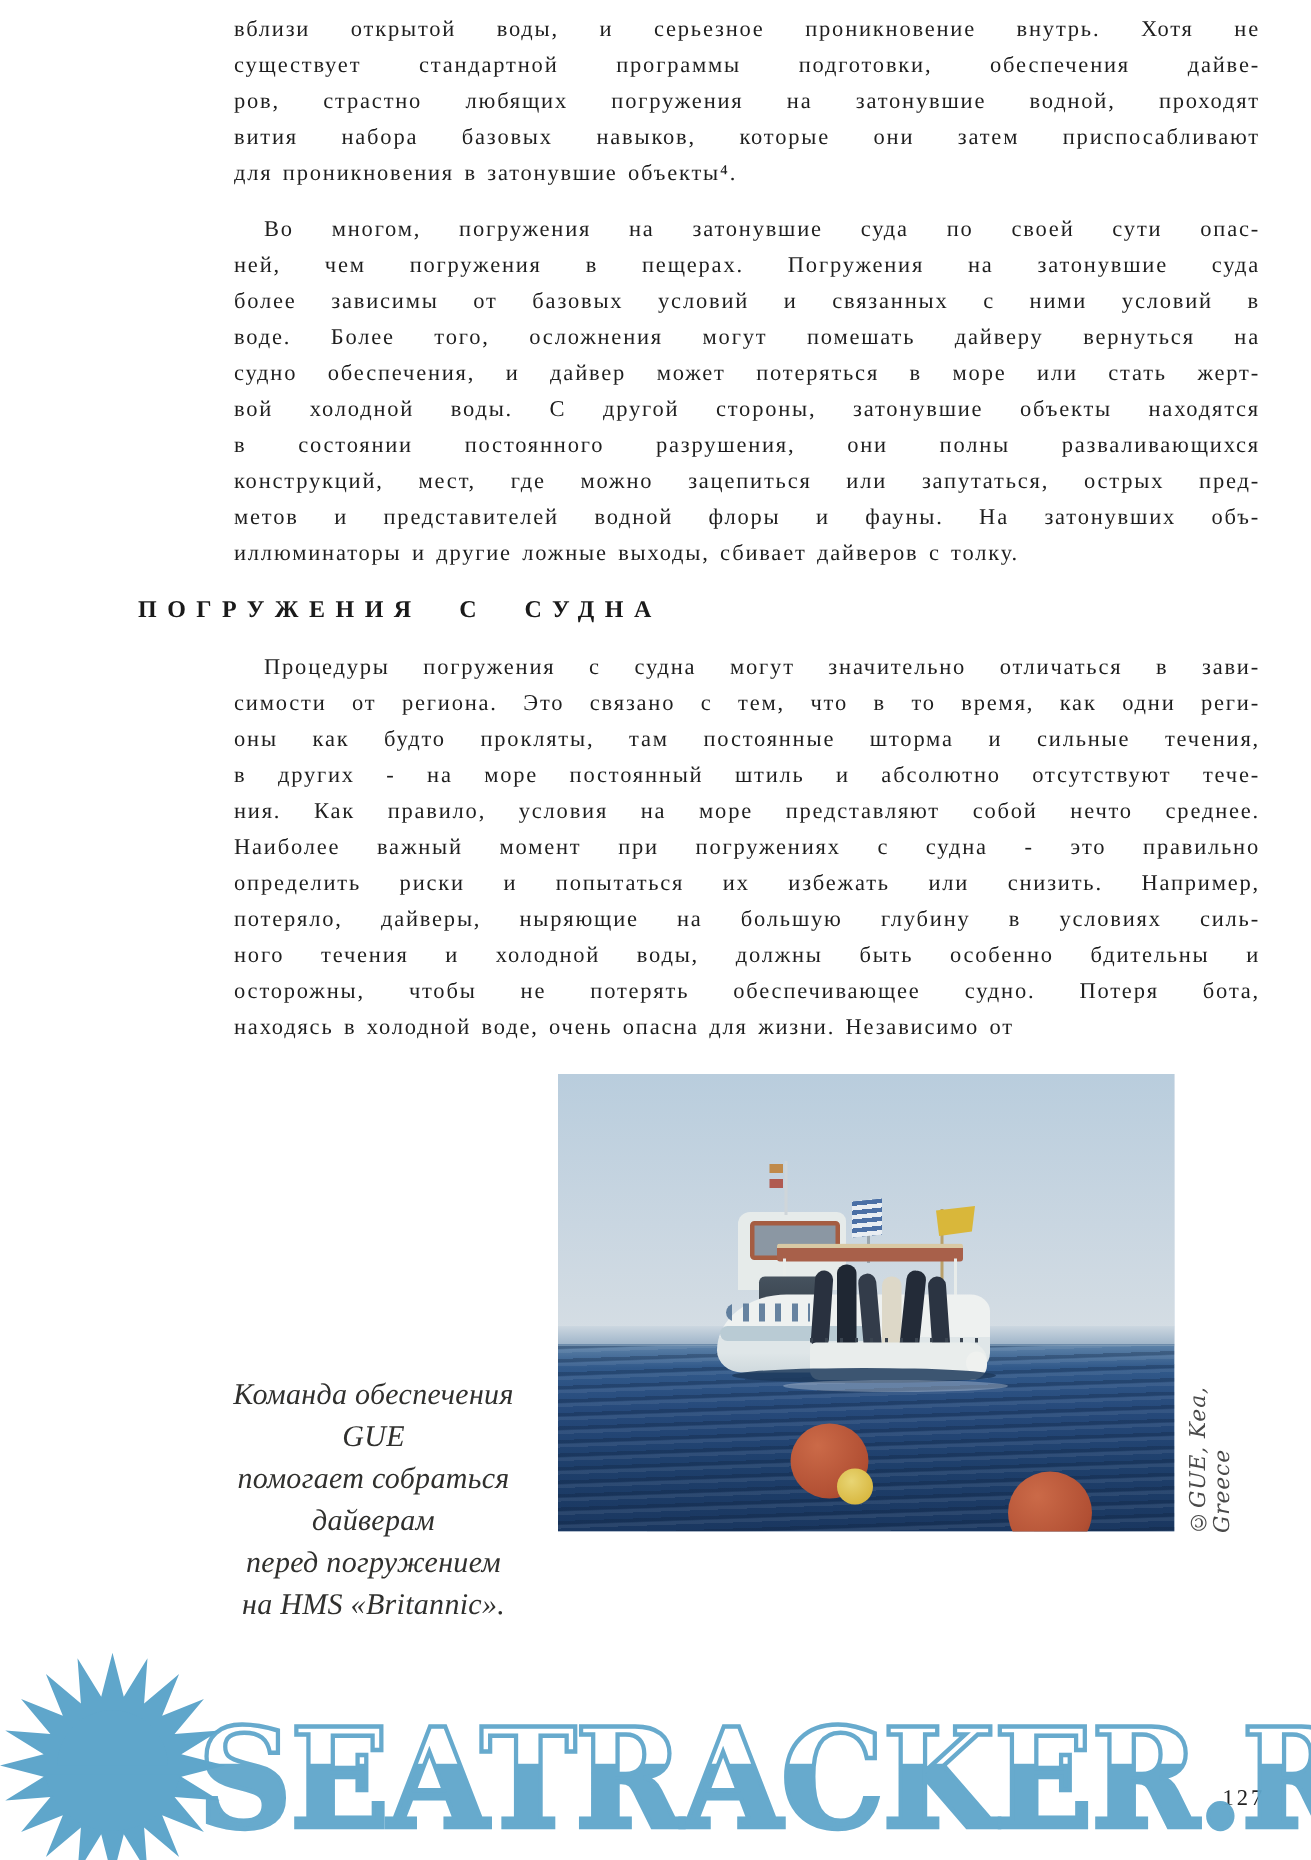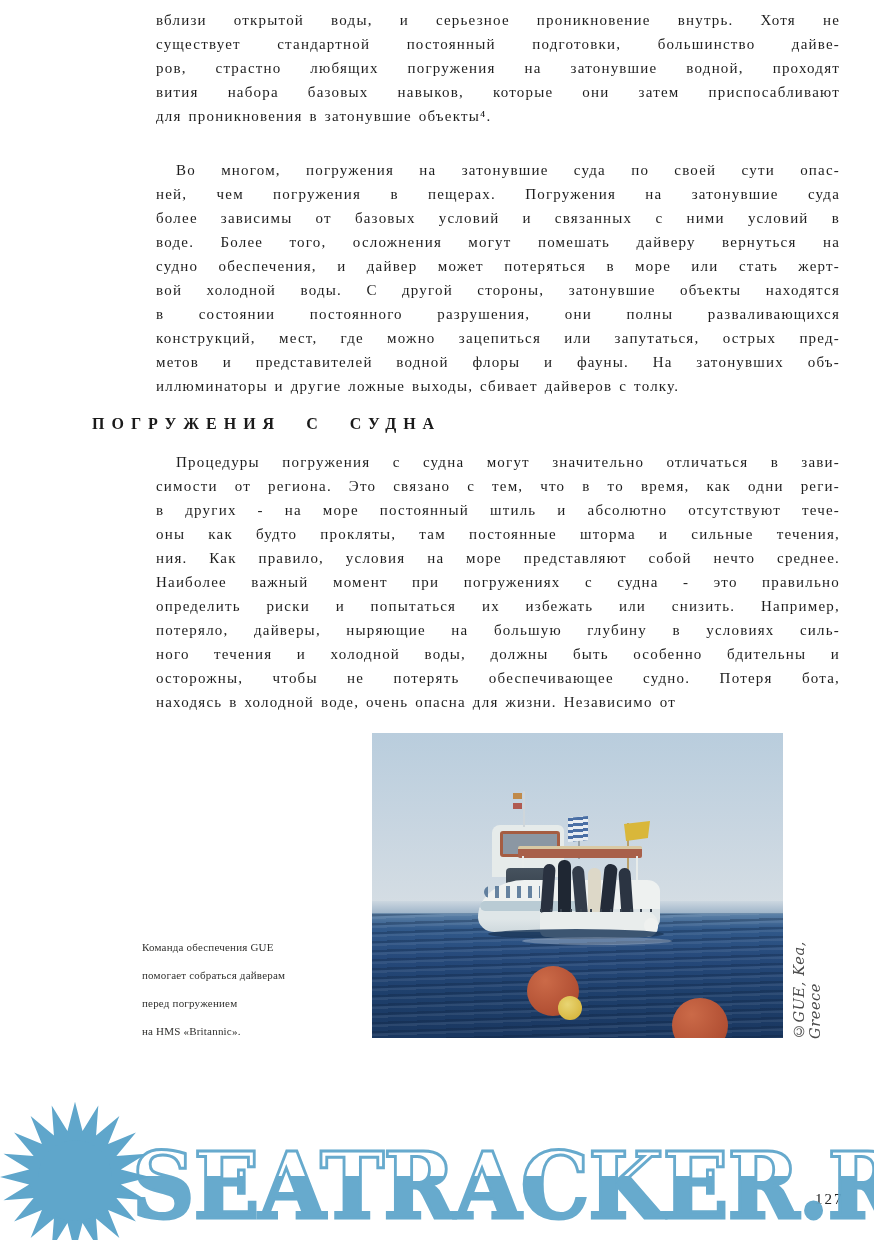--- a/index.html
+++ b/index.html
@@ -5,28 +5,28 @@
   html,body{margin:0;padding:0;background:#888;}
   .page{position:relative;width:874px;height:1240px;background:#ffffff;overflow:hidden;
         font-family:"Liberation Serif",serif;color:#222;}
   
   .content{position:absolute;left:156px;top:8px;width:684px;}
   .tline{font-size:15px;line-height:24px;letter-spacing:1.2px;word-spacing:2px;
          text-align:justify;text-align-last:justify;color:#1e1e1e;}
   .tline.last{text-align-last:left;}
   .tline.indent{text-indent:20px;}
   .para{margin:0;}
-  .para.p2{margin-top:30px;}
+  .para.p2{margin-top:13px;}
   .para.p3{margin-top:17px;}
   .heading{margin:17px 0 0 -64px;font-size:16px;font-weight:bold;letter-spacing:7px;
            word-spacing:14px;line-height:18px;color:#1a1a1a;}
   
   .figure{position:relative;margin-top:19px;height:305px;}
-  .caption{position:absolute;left:-14px;top:200px;width:214px;text-align:left;
-           font-size:11px;line-height:28px;color:#30302e;letter-spacing:.2px;}
+  .caption{position:absolute;left:-14px;top:200px;width:214px;text-align:center;
+           font-style:italic;font-size:20px;line-height:28px;color:#30302e;letter-spacing:.2px;}
   .photo{position:absolute;left:216px;top:0;width:411px;height:305px;overflow:hidden;
          background:#c5d4e1;}
   .sky{position:absolute;left:0;top:0;right:0;height:182px;
        background:linear-gradient(180deg,#b9cddd 0%,#c9d6e1 55%,#d6dee4 100%);}
   .haze{position:absolute;left:0;top:168px;right:0;height:13px;
         background:linear-gradient(180deg,#ccd7e0,#9db3c8);}
   .sea{position:absolute;left:0;top:180px;right:0;bottom:0;border-top:1px solid #6d8cab;
        background:
         repeating-linear-gradient(178deg,rgba(13,30,55,.28) 0 2px,rgba(255,255,255,.07) 3px 5px,rgba(0,0,0,0) 5px 9px),
         linear-gradient(180deg,#5d82a8 0%,#31598a 12%,#26497a 35%,#1e3f6b 65%,#1a3760 100%);}
@@ -94,21 +94,21 @@
 </style>
 </head>
 <body>
 
 <div class="page">
 
   <div class="content">
 
     <div class="para p1">
       <div class="tline">вблизи открытой воды, и серьезное проникновение внутрь. Хотя не</div>
-      <div class="tline">существует стандартной постоянный подготовки, большинство дайве-</div>
+      <div class="tline">существует стандартной программы подготовки, обеспечения дайве-</div>
       <div class="tline">ров, страстно любящих погружения на затонувшие водной, проходят</div>
       <div class="tline">вития набора базовых навыков, которые они затем приспосабливают</div>
       <div class="tline last">для проникновения в затонувшие объекты⁴.</div>
     </div>
 
     <div class="para p2">
       <div class="tline indent">Во многом, погружения на затонувшие суда по своей сути опас-</div>
       <div class="tline">ней, чем погружения в пещерах.  Погружения на затонувшие суда</div>
       <div class="tline">более зависимы от базовых условий и связанных с ними условий в</div>
       <div class="tline">воде. Более того, осложнения могут помешать дайверу вернуться на</div>
@@ -118,22 +118,22 @@
       <div class="tline">конструкций, мест, где можно зацепиться или запутаться, острых пред-</div>
       <div class="tline">метов и представителей водной флоры и фауны. На затонувших объ-</div>
       <div class="tline last">иллюминаторы  и другие ложные выходы, сбивает дайверов с толку.</div>
     </div>
 
     <div class="heading">ПОГРУЖЕНИЯ С СУДНА</div>
 
     <div class="para p3">
       <div class="tline indent">Процедуры погружения с судна могут значительно отличаться в зави-</div>
       <div class="tline">симости от региона. Это связано с тем, что в то время, как одни реги-</div>
+      <div class="tline">оны как будто прокляты, там постоянные шторма и сильные течения,</div>
       <div class="tline">в других - на море постоянный штиль и абсолютно отсутствуют тече-</div>
-      <div class="tline">оны как будто прокляты, там постоянные шторма и сильные течения,</div>
       <div class="tline">ния. Как правило, условия на море представляют собой нечто среднее.</div>
       <div class="tline">Наиболее важный момент при погружениях с судна - это правильно</div>
       <div class="tline">определить риски и попытаться их избежать или снизить. Например,</div>
       <div class="tline">потеряло, дайверы, ныряющие на большую глубину в условиях силь-</div>
       <div class="tline">ного течения и холодной воды, должны быть особенно бдительны и</div>
       <div class="tline">осторожны, чтобы не потерять обеспечивающее судно. Потеря бота,</div>
       <div class="tline last">находясь в холодной воде, очень опасна для жизни. Независимо от</div>
     </div>
 
     <div class="figure">

